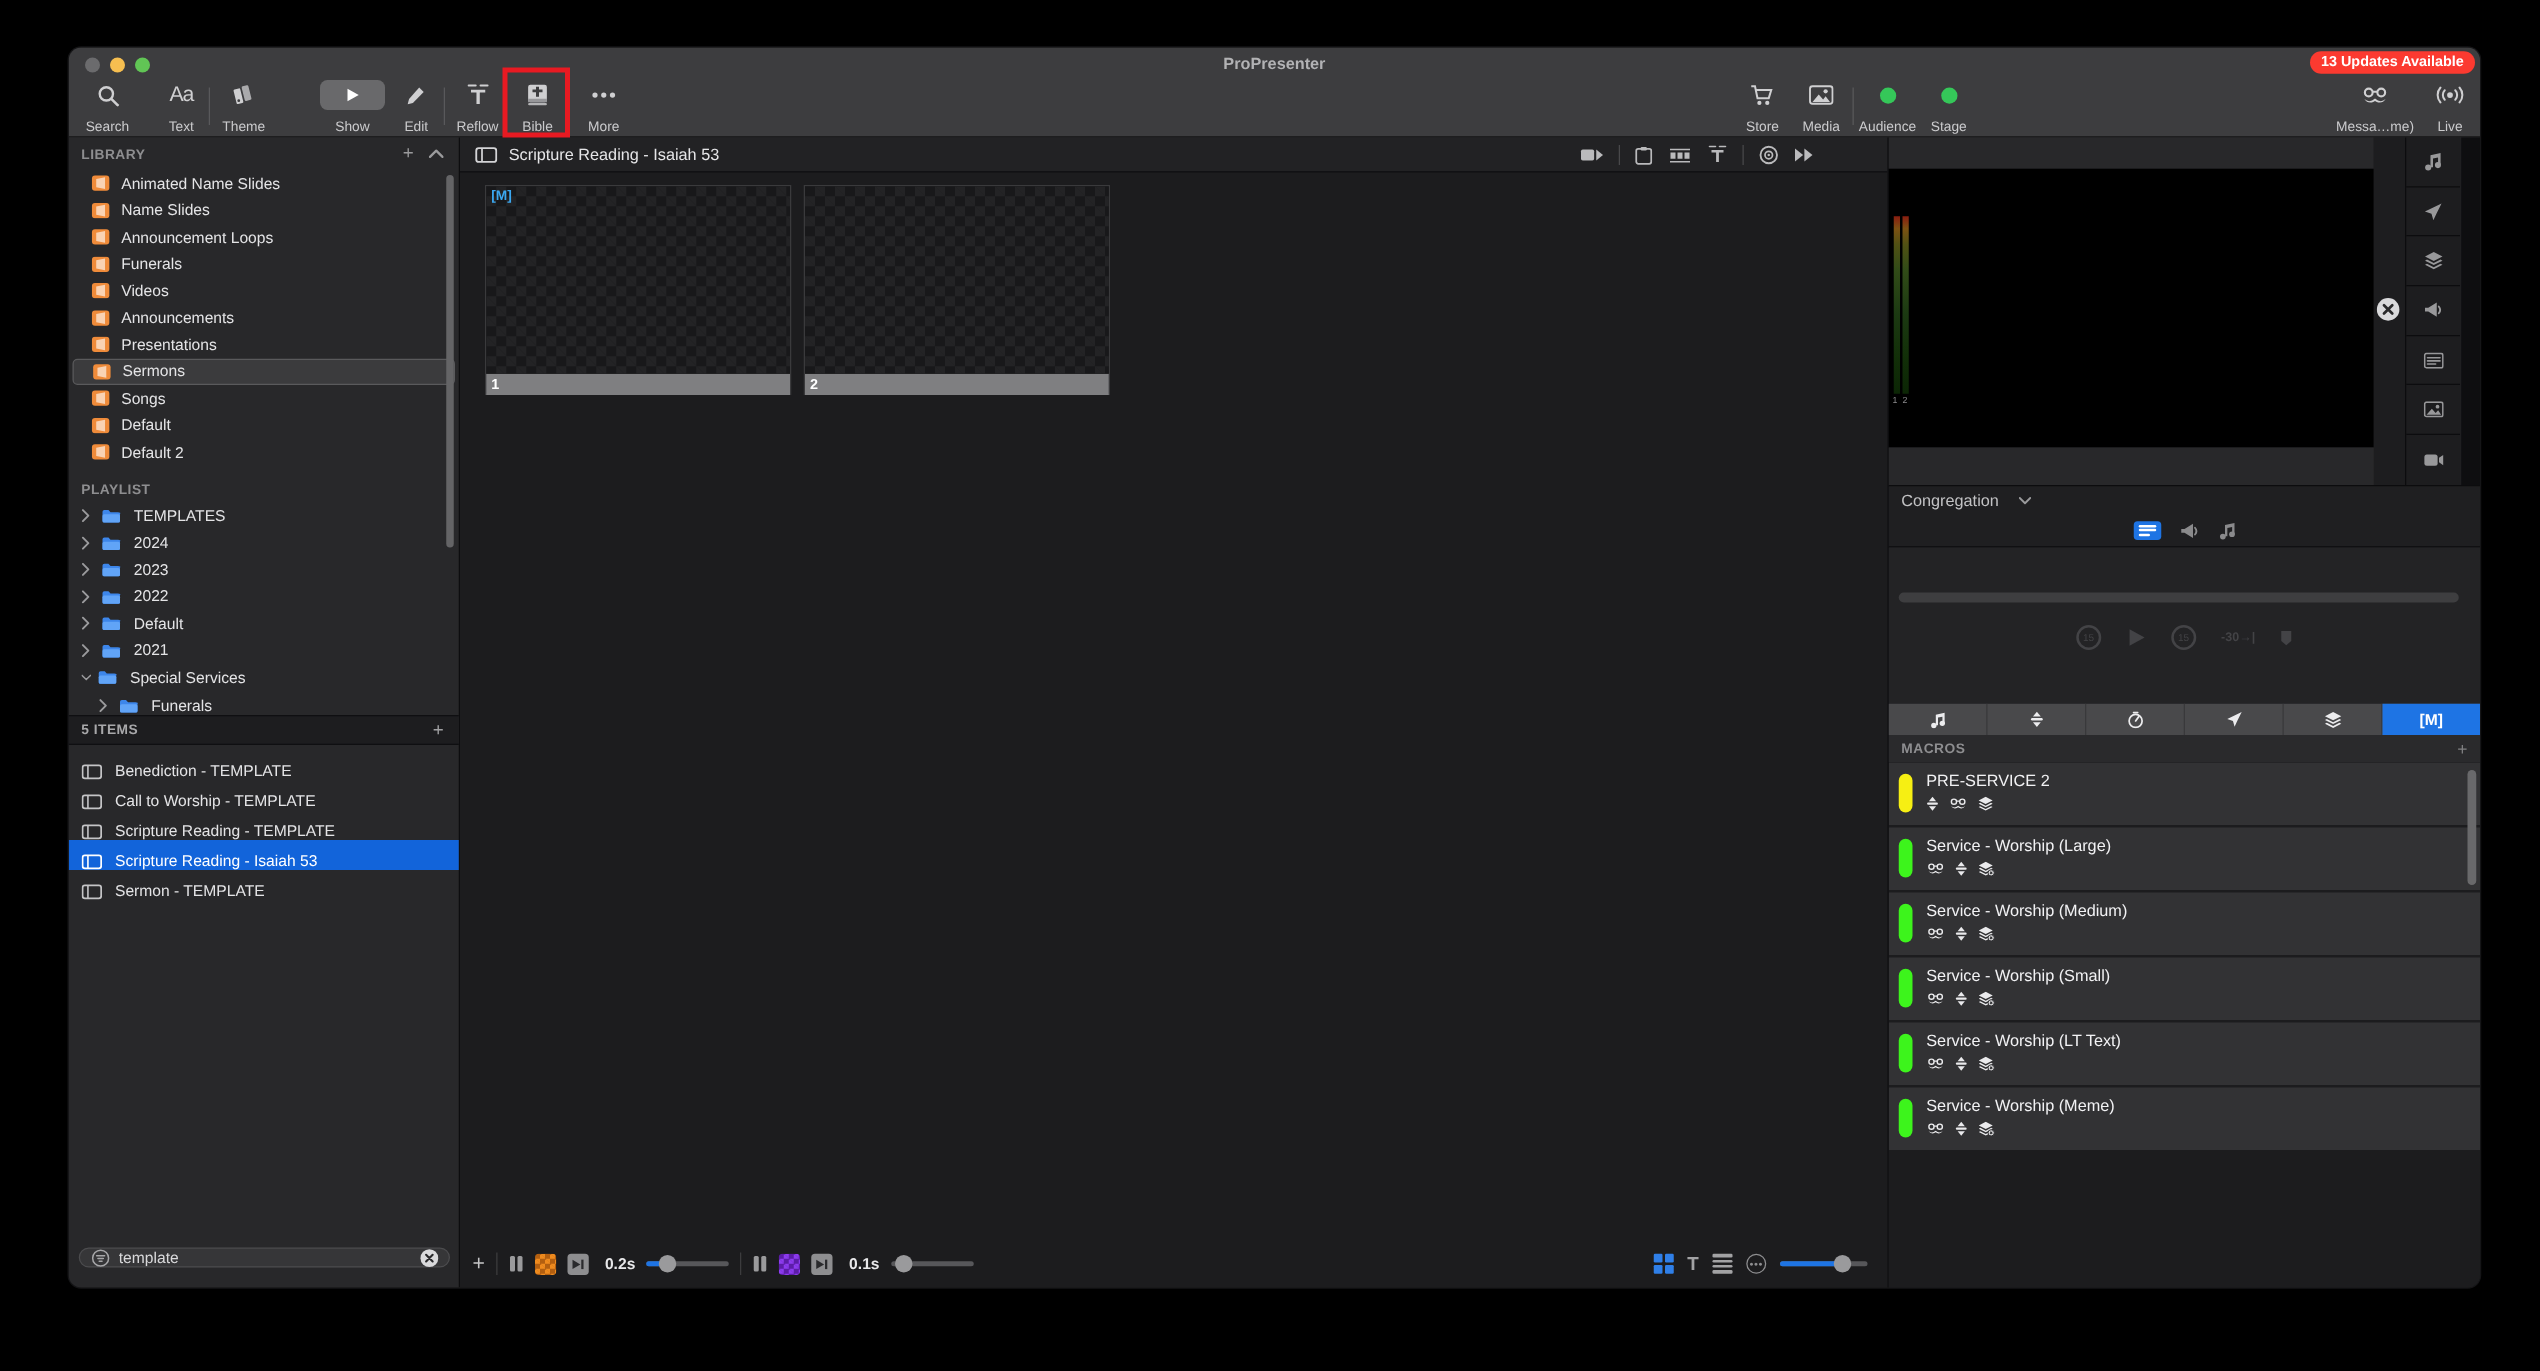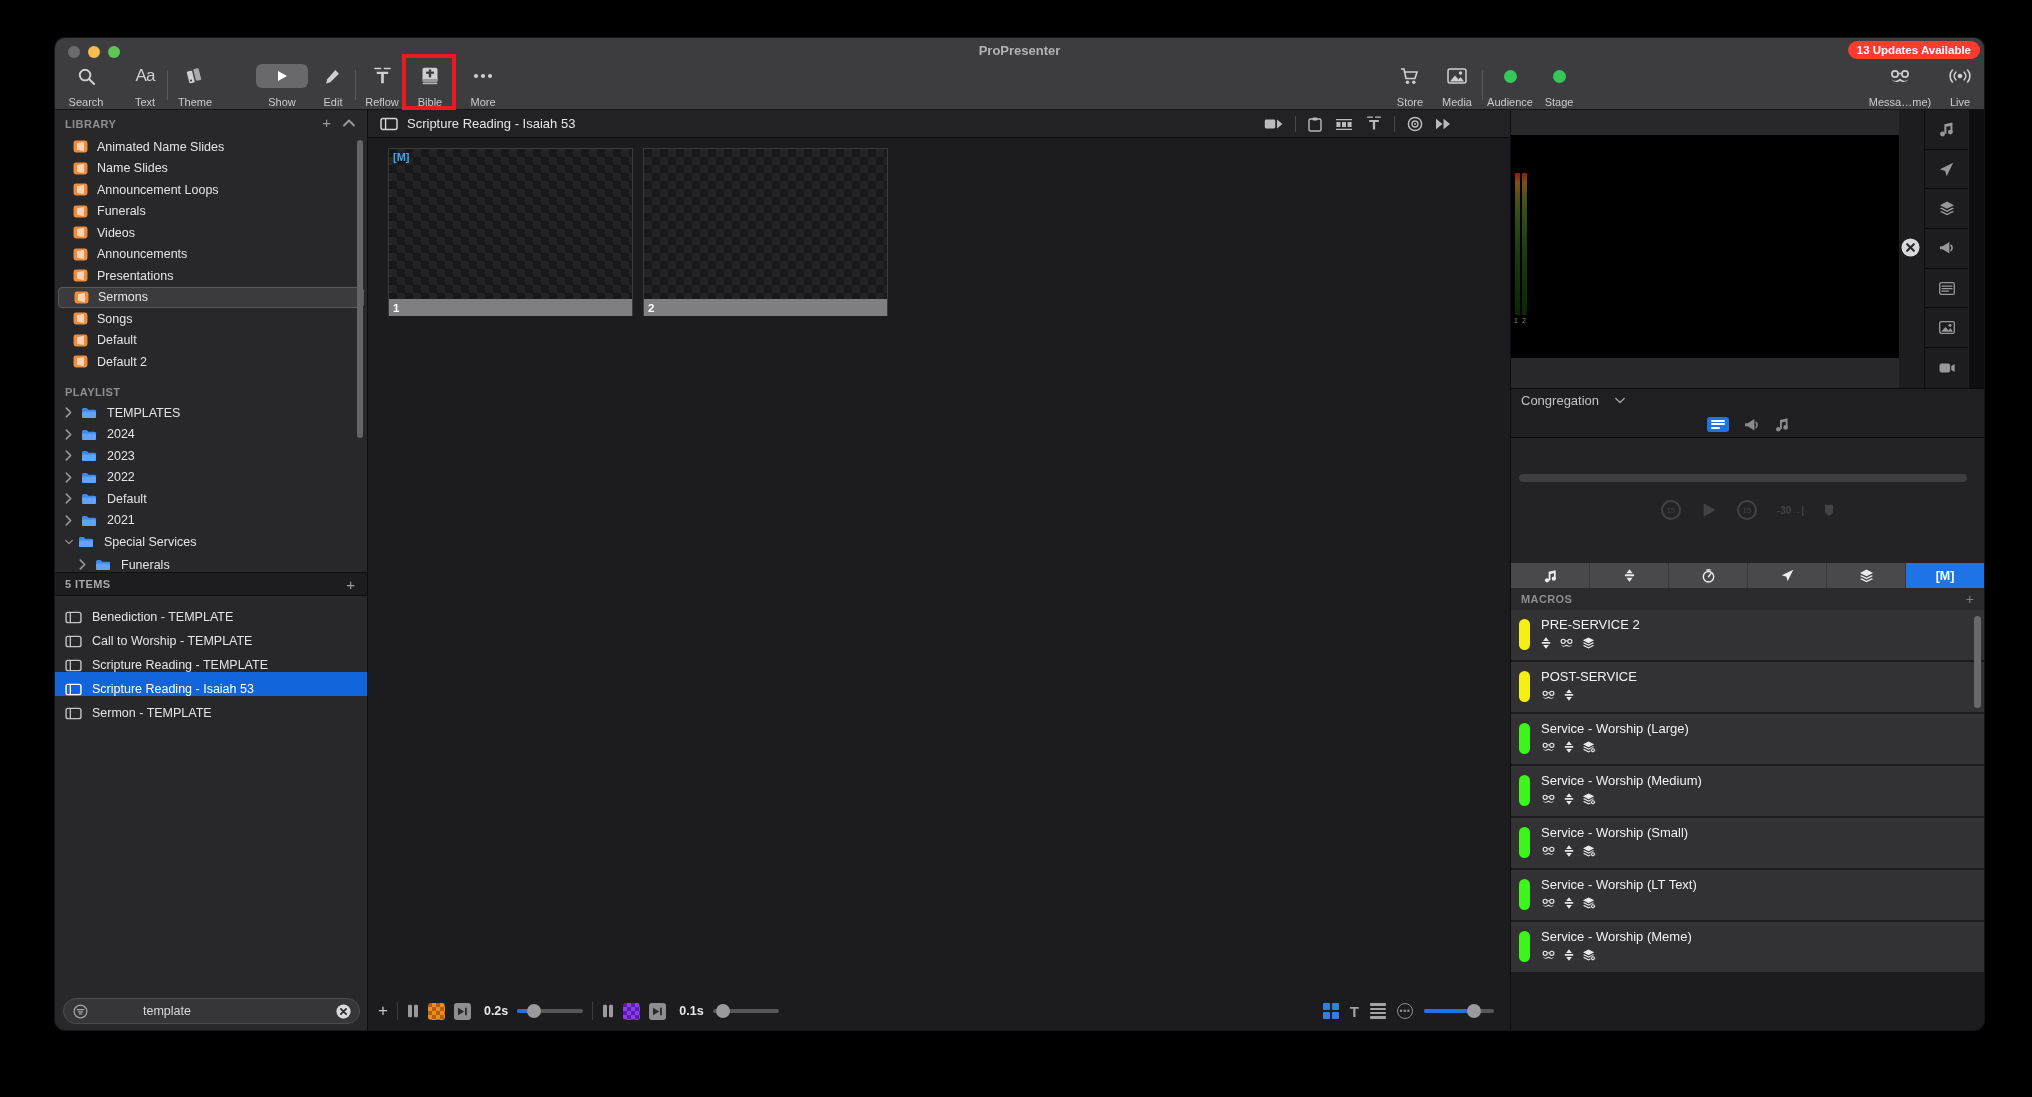--- a/index.html
+++ b/index.html
@@ -47,22 +47,22 @@
   #lib-scroll { position:absolute; right:4px; top:30px; width:6px; height:298px; background:#646466; border-radius:3px; }
   #partial-clip { position:absolute; left:0; top:443px; width:100%; height:19px; overflow:hidden; }
   #items-bar { position:absolute; left:0; top:462px; width:100%; height:24px; background:#1d1d1f;
     border-top:1px solid #0f0f11; border-bottom:1px solid #0f0f11; display:flex; align-items:center; }
   #items-bar .sec-hdr { margin-left:10px; color:#a8a8aa; }
   #items-bar .plus { position:absolute; right:12px; color:#a0a0a2; font-size:15px; }
   .item-row { position:absolute; left:0; width:100%; height:24px; display:flex; align-items:flex-end; font-size:12.5px; color:#e4e4e6; }
   .item-row .pres-ic { margin-left:10px; margin-right:10px; display:flex; color:#c4c4c6; }
   .item-row.sel-blue { background:#1264da; color:#fff; }
   .item-row.sel-blue .pres-ic { color:#fff; }
-  #search-pill { position:absolute; left:8px; top:888px; width:297px; height:26px;
-    background:#363638; border:1px solid #4c4c4e; border-radius:13px; display:flex; align-items:center;gap:48px; }
+  #search-pill { position:absolute; left:8px; top:888px; width:297px; height:16px;
+    background:#363638; border:1px solid #4c4c4e; border-radius:13px; display:flex; align-items:center; }
   #search-pill input { background:transparent; border:none; outline:none; color:#d9d9db; font-size:12.5px;
     width:220px; font-family:"Liberation Sans",sans-serif; }
 
   
   #main-hdr { position:absolute; left:0; top:0; width:100%; height:28px; background:#222224;
     border-bottom:1px solid #0d0d0f; display:flex; align-items:center; }
   #main-hdr .pres-ic { margin-left:12px; margin-right:9px; display:flex; color:#d4d4d6; }
   #main-title { font-size:13px; color:#e6e6e8; }
   #hdr-icons { position:absolute; right:58px; top:0; height:28px; display:flex; align-items:center; gap:12px; color:#bababc; }
   .hdiv { width:1px; height:16px; background:#48484a; }
@@ -1018,36 +1018,20 @@
                 </svg>
               </span>
               <span>
                 <svg width="13" height="12">
                   <use href="#i-layers"></use>
                 </svg>
               </span>
             </span>
         </div>
         <div class="macro-row">
-          <span class="macro-pill yellow"></span>
-          <span class="macro-title">POST-SERVICE</span>
-          <span class="macro-icons">
-              <span>
-                <svg width="15" height="10">
-                  <use href="#i-glasses"></use>
-                </svg>
-              </span>
-              <span>
-                <svg width="10" height="12">
-                  <use href="#i-fader"></use>
-                </svg>
-              </span>
-            </span>
-        </div>
-        <div class="macro-row">
           <span class="macro-pill green"></span>
           <span class="macro-title">Service - Worship (Large)</span>
           <span class="macro-icons">
               <span>
                 <svg width="15" height="10">
                   <use href="#i-glasses"></use>
                 </svg>
               </span>
               <span>
                 <svg width="10" height="12">

